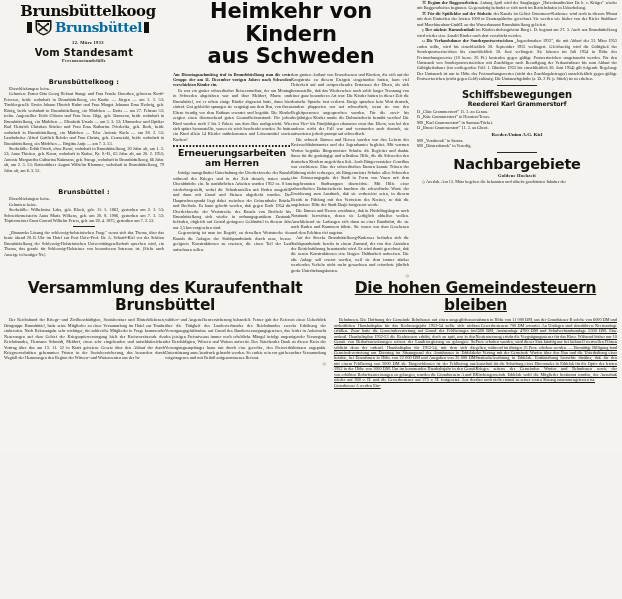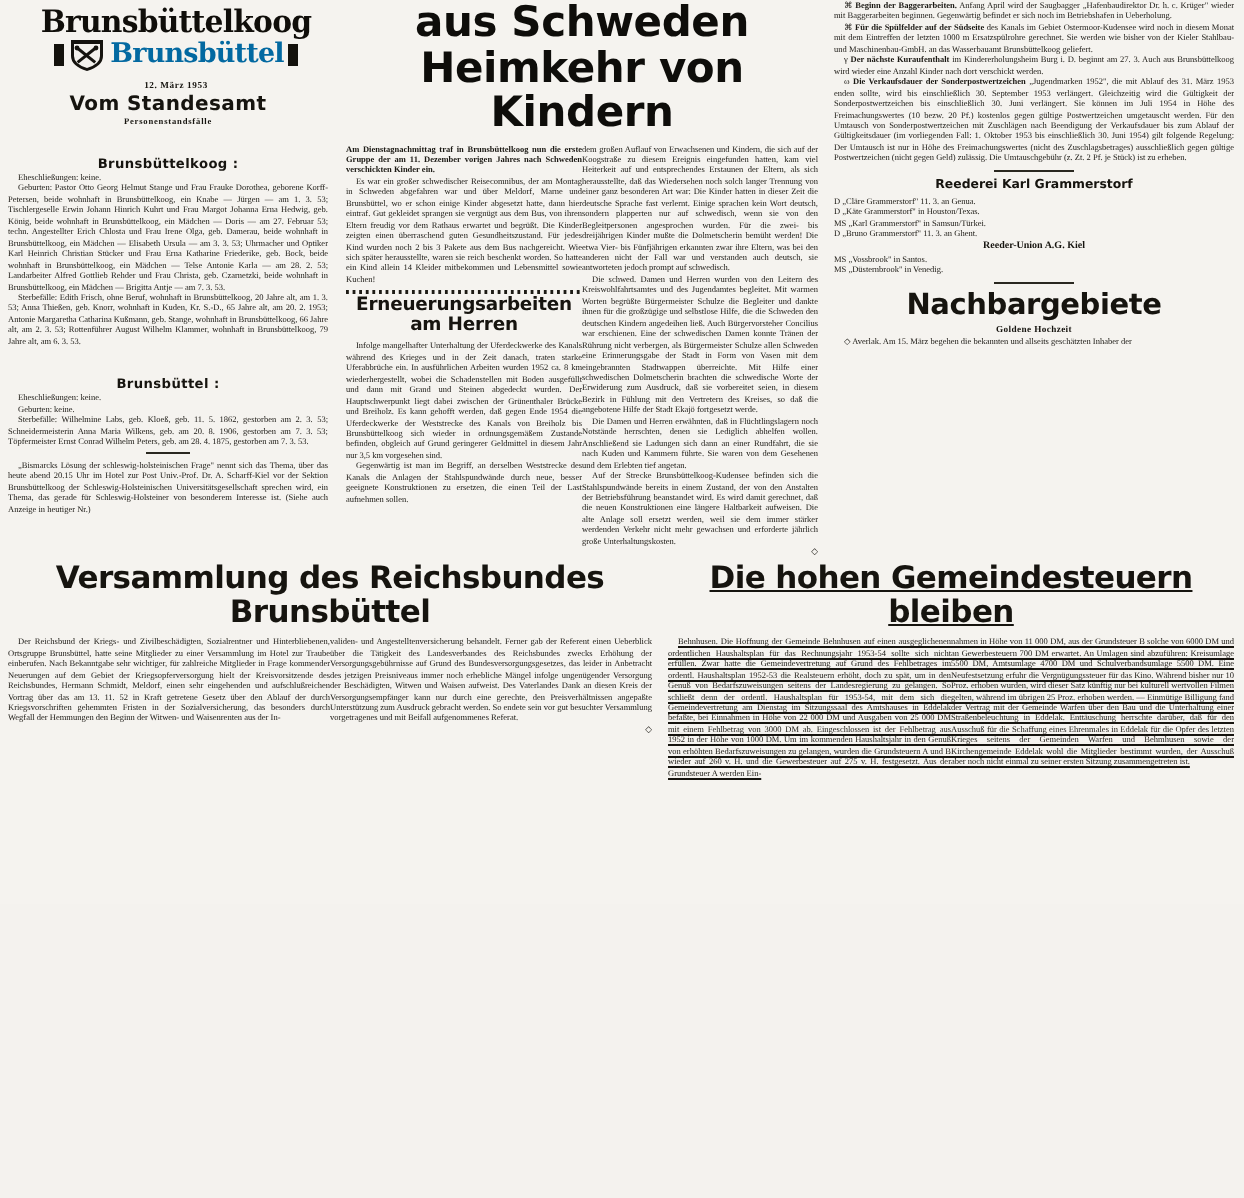--- a/index.html
+++ b/index.html
@@ -159,22 +159,22 @@
       </div>
 
       <div class="rule-short"></div>
 
       <div class="body-txt sect">
         <p>„Bismarcks Lösung der schleswig-holsteinischen Frage" nennt sich das Thema, über das heute abend 20.15 Uhr im Hotel zur Post Univ.-Prof. Dr. A. Scharff-Kiel vor der Sektion Brunsbüttelkoog der Schleswig-Holsteinischen Universitätsgesellschaft sprechen wird, ein Thema, das gerade für Schleswig-Holsteiner von besonderem Interesse ist. (Siehe auch Anzeige in heutiger Nr.)</p>
       </div>
     </div>
 
     <div class="col-c">
+      <div class="h1-main">Heimkehr von Kindern</div>
       <div class="h1-main">aus Schweden</div>
-      <div class="h1-main">Heimkehr von Kindern</div>
 
       <div class="two" style="margin-top:4px;">
         <div>
           <div class="body-txt">
             <p class="bold noind">Am Dienstagnachmittag traf in Brunsbüttelkoog nun die erste Gruppe der am 11. Dezember vorigen Jahres nach Schweden verschickten Kinder ein.</p>
             <p>Es war ein großer schwedischer Reisecomnibus, der am Montag in Schweden abgefahren war und über Meldorf, Marne und Brunsbüttel, wo er schon einige Kinder abgesetzt hatte, dann hier eintraf. Gut gekleidet sprangen sie vergnügt aus dem Bus, von ihren Eltern freudig vor dem Rathaus erwartet und begrüßt. Die Kinder zeigten einen überraschend guten Gesundheitszustand. Für jedes Kind wurden noch 2 bis 3 Pakete aus dem Bus nachgereicht. Wie sich später herausstellte, waren sie reich beschenkt worden. So hatte ein Kind allein 14 Kleider mitbekommen und Lebensmittel sowie Kuchen!</p>
           </div>
           <div class="dotrule"></div>
           <div class="h2-center">Erneuerungsarbeiten</div>
           <div class="h2-center">am Herren</div>
@@ -212,20 +212,21 @@
           <span>im Kindererholungsheim Burg i. D. beginnt am 27. 3. Auch aus Brunsbüttelkoog wird wieder eine Anzahl Kinder nach dort verschickt werden.</span>
         </p>
         <p>
           <span>ω </span><b>Die Verkaufsdauer der Sonderpostwertzeichen</b>
           <span>„Jugendmarken 1952", die mit Ablauf des 31. März 1953 enden sollte, wird bis einschließlich 30. September 1953 verlängert. Gleichzeitig wird die Gültigkeit der Sonderpostwertzeichen bis einschließlich 30. Juni verlängert. Sie können im Juli 1954 in Höhe des Freimachungswertes (10 bezw. 20 Pf.) kostenlos gegen gültige Postwertzeichen umgetauscht werden. Für den Umtausch von Sonderpostwertzeichen mit Zuschlägen nach Beendigung der Verkaufsdauer bis zum Ablauf der Gültigkeitsdauer (im vorliegenden Fall: 1. Oktober 1953 bis einschließlich 30. Juni 1954) gilt folgende Regelung: Der Umtausch ist nur in Höhe des Freimachungswertes (nicht des Zuschlagsbetrages) ausschließlich gegen gültige Postwertzeichen (nicht gegen Geld) zulässig. Die Umtauschgebühr (z. Zt. 2 Pf. je Stück) ist zu erheben.</span>
         </p>
       </div>
 
       <div class="rule-mid"></div>
 
+      <div class="h2-right">Schiffsbewegungen</div>
       <div class="h-reederei">Reederei Karl Grammerstorf</div>
       <div class="body-txt indentlist" style="margin-top:1px;">
         <p>D „Cläre Grammerstorf" 11. 3. an Genua.</p>
         <p>D „Käte Grammerstorf" in Houston/Texas.</p>
         <p>MS „Karl Grammerstorf" in Samsun/Türkei.</p>
         <p>D „Bruno Grammerstorf" 11. 3. an Ghent.</p>
       </div>
       <div class="h-reeder2">Reeder-Union A.G. Kiel</div>
       <div class="body-txt indentlist">
         <p>MS „Vossbrook" in Santos.</p>
@@ -240,21 +241,21 @@
         <p>
           <span>◇ </span><span>Averlak. Am 15. März begehen die bekannten und allseits geschätzten Inhaber der</span>
         </p>
       </div>
     </div>
   </div>
 
   <div style="display:flex;align-items:flex-start;margin-top:2px;">
 
     <div style="width:330px;flex:0 0 330px;padding:0 4px 0 4px;box-sizing:border-box;">
-      <div class="h-band center">Versammlung des Reichsbundes Brunsbüttel</div>
+      <div class="h-band center">Versammlung des Kuraufenthalt Brunsbüttel</div>
       <div class="two" style="margin-top:3px;">
         <div class="body-txt">
           <p>Der Reichsbund der Kriegs- und Zivilbeschädigten, Sozialrentner und Hinterbliebenen, Ortsgruppe Brunsbüttel, hatte seine Mitglieder zu einer Versammlung im Hotel zur Traube einberufen. Nach Bekanntgabe sehr wichtiger, für zahlreiche Mitglieder in Frage kommender Neuerungen auf dem Gebiet der Kriegsopferversorgung hielt der Kreisvorsitzende des Reichsbundes, Hermann Schmidt, Meldorf, einen sehr eingehenden und aufschlußreichen Vortrag über das am 13. 11. 52 in Kraft getretene Gesetz über den Ablauf der durch Kriegsvorschriften gehemmten Fristen in der Sozialversicherung, das besonders durch Wegfall der Hemmungen den Beginn der Witwen- und Waisenrenten aus der In-</p>
         </div>
         <div class="body-txt">
           <p class="noind">validen- und Angestelltenversicherung behandelt. Ferner gab der Referent einen Ueberblick über die Tätigkeit des Landesverbandes des Reichsbundes zwecks Erhöhung der Versorgungsgebührnisse auf Grund des Bundesversorgungsgesetzes, das leider in Anbetracht des jetzigen Preisniveaus immer noch erhebliche Mängel infolge ungenügender Versorgung der Beschädigten, Witwen und Waisen aufweist. Des Vaterlandes Dank an diesen Kreis der Versorgungsempfänger kann nur durch eine gerechte, den Preisverhältnissen angepaßte Unterstützung zum Ausdruck gebracht werden. So endete sein vor gut besuchter Versammlung vorgetragenes und mit Beifall aufgenommenes Referat.</p>
           <span class="endmark">◇</span>
         </div>
       </div>
     </div>

